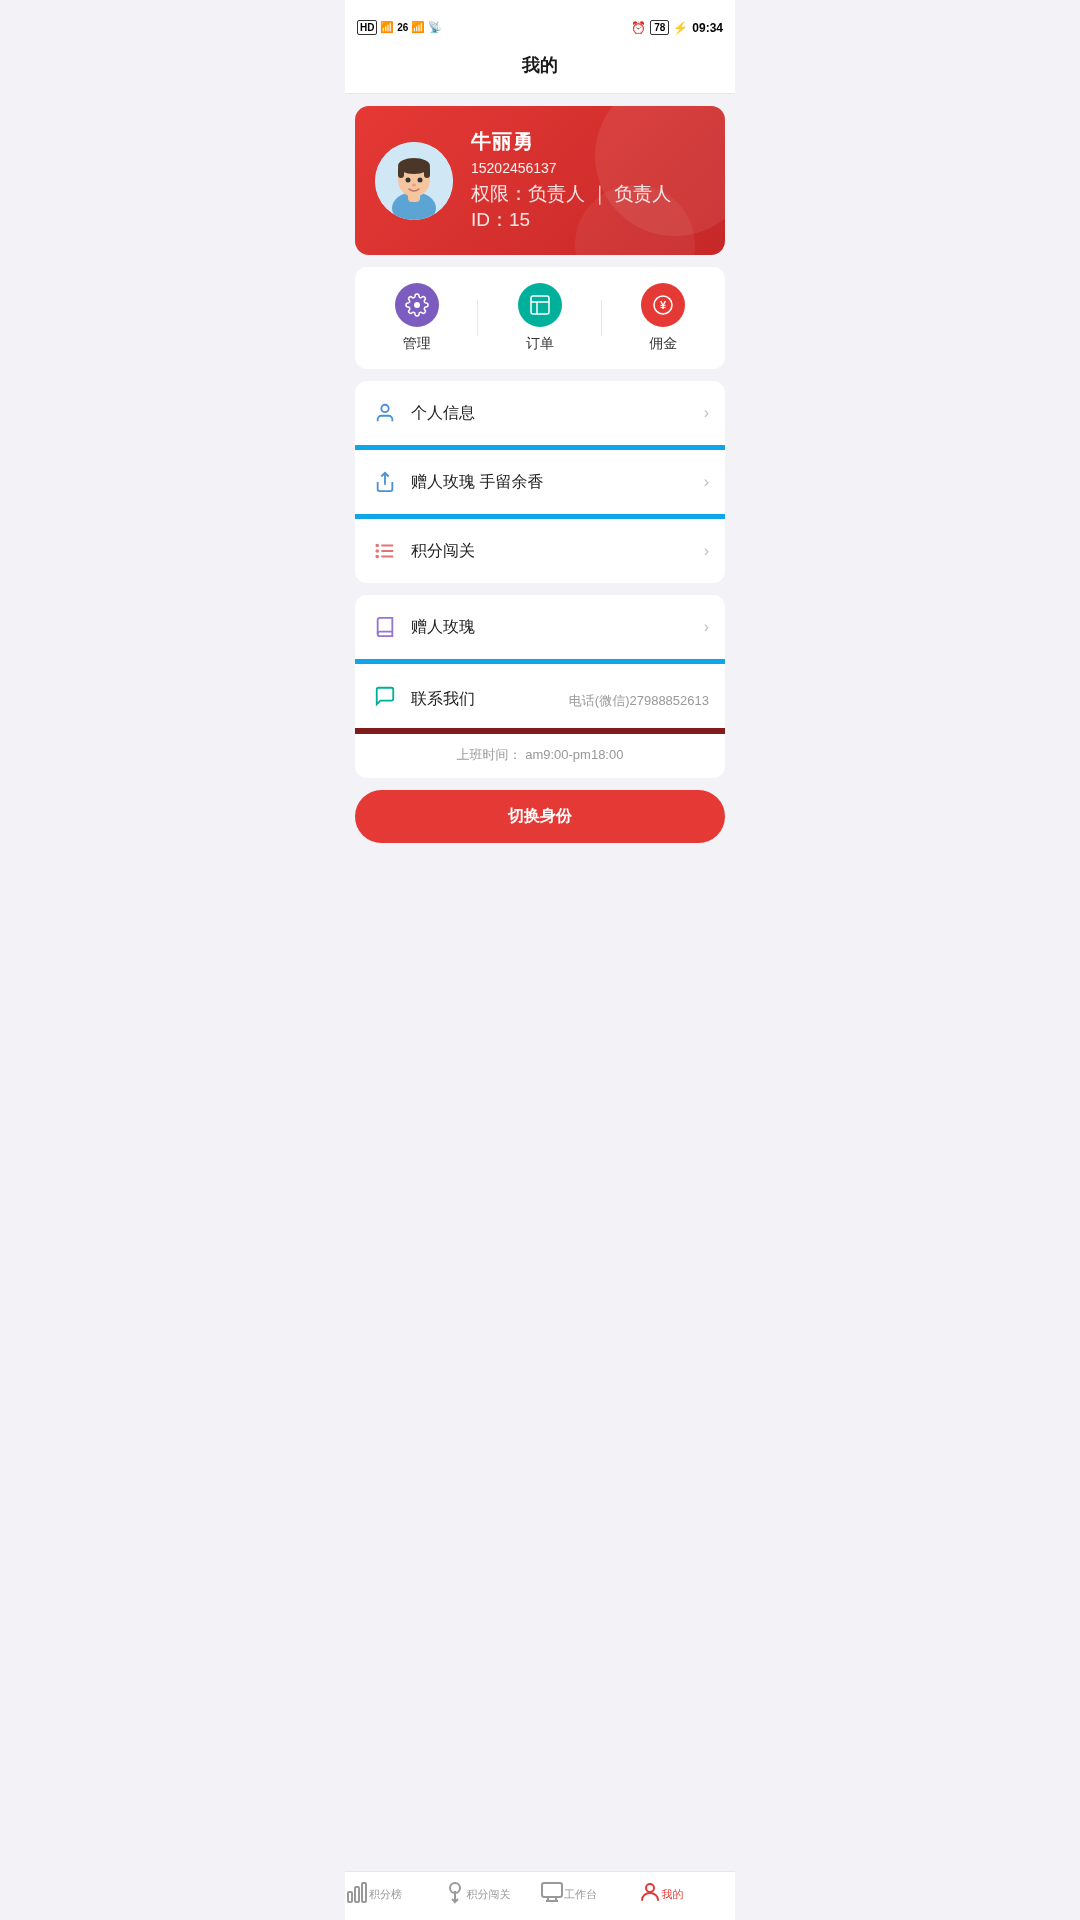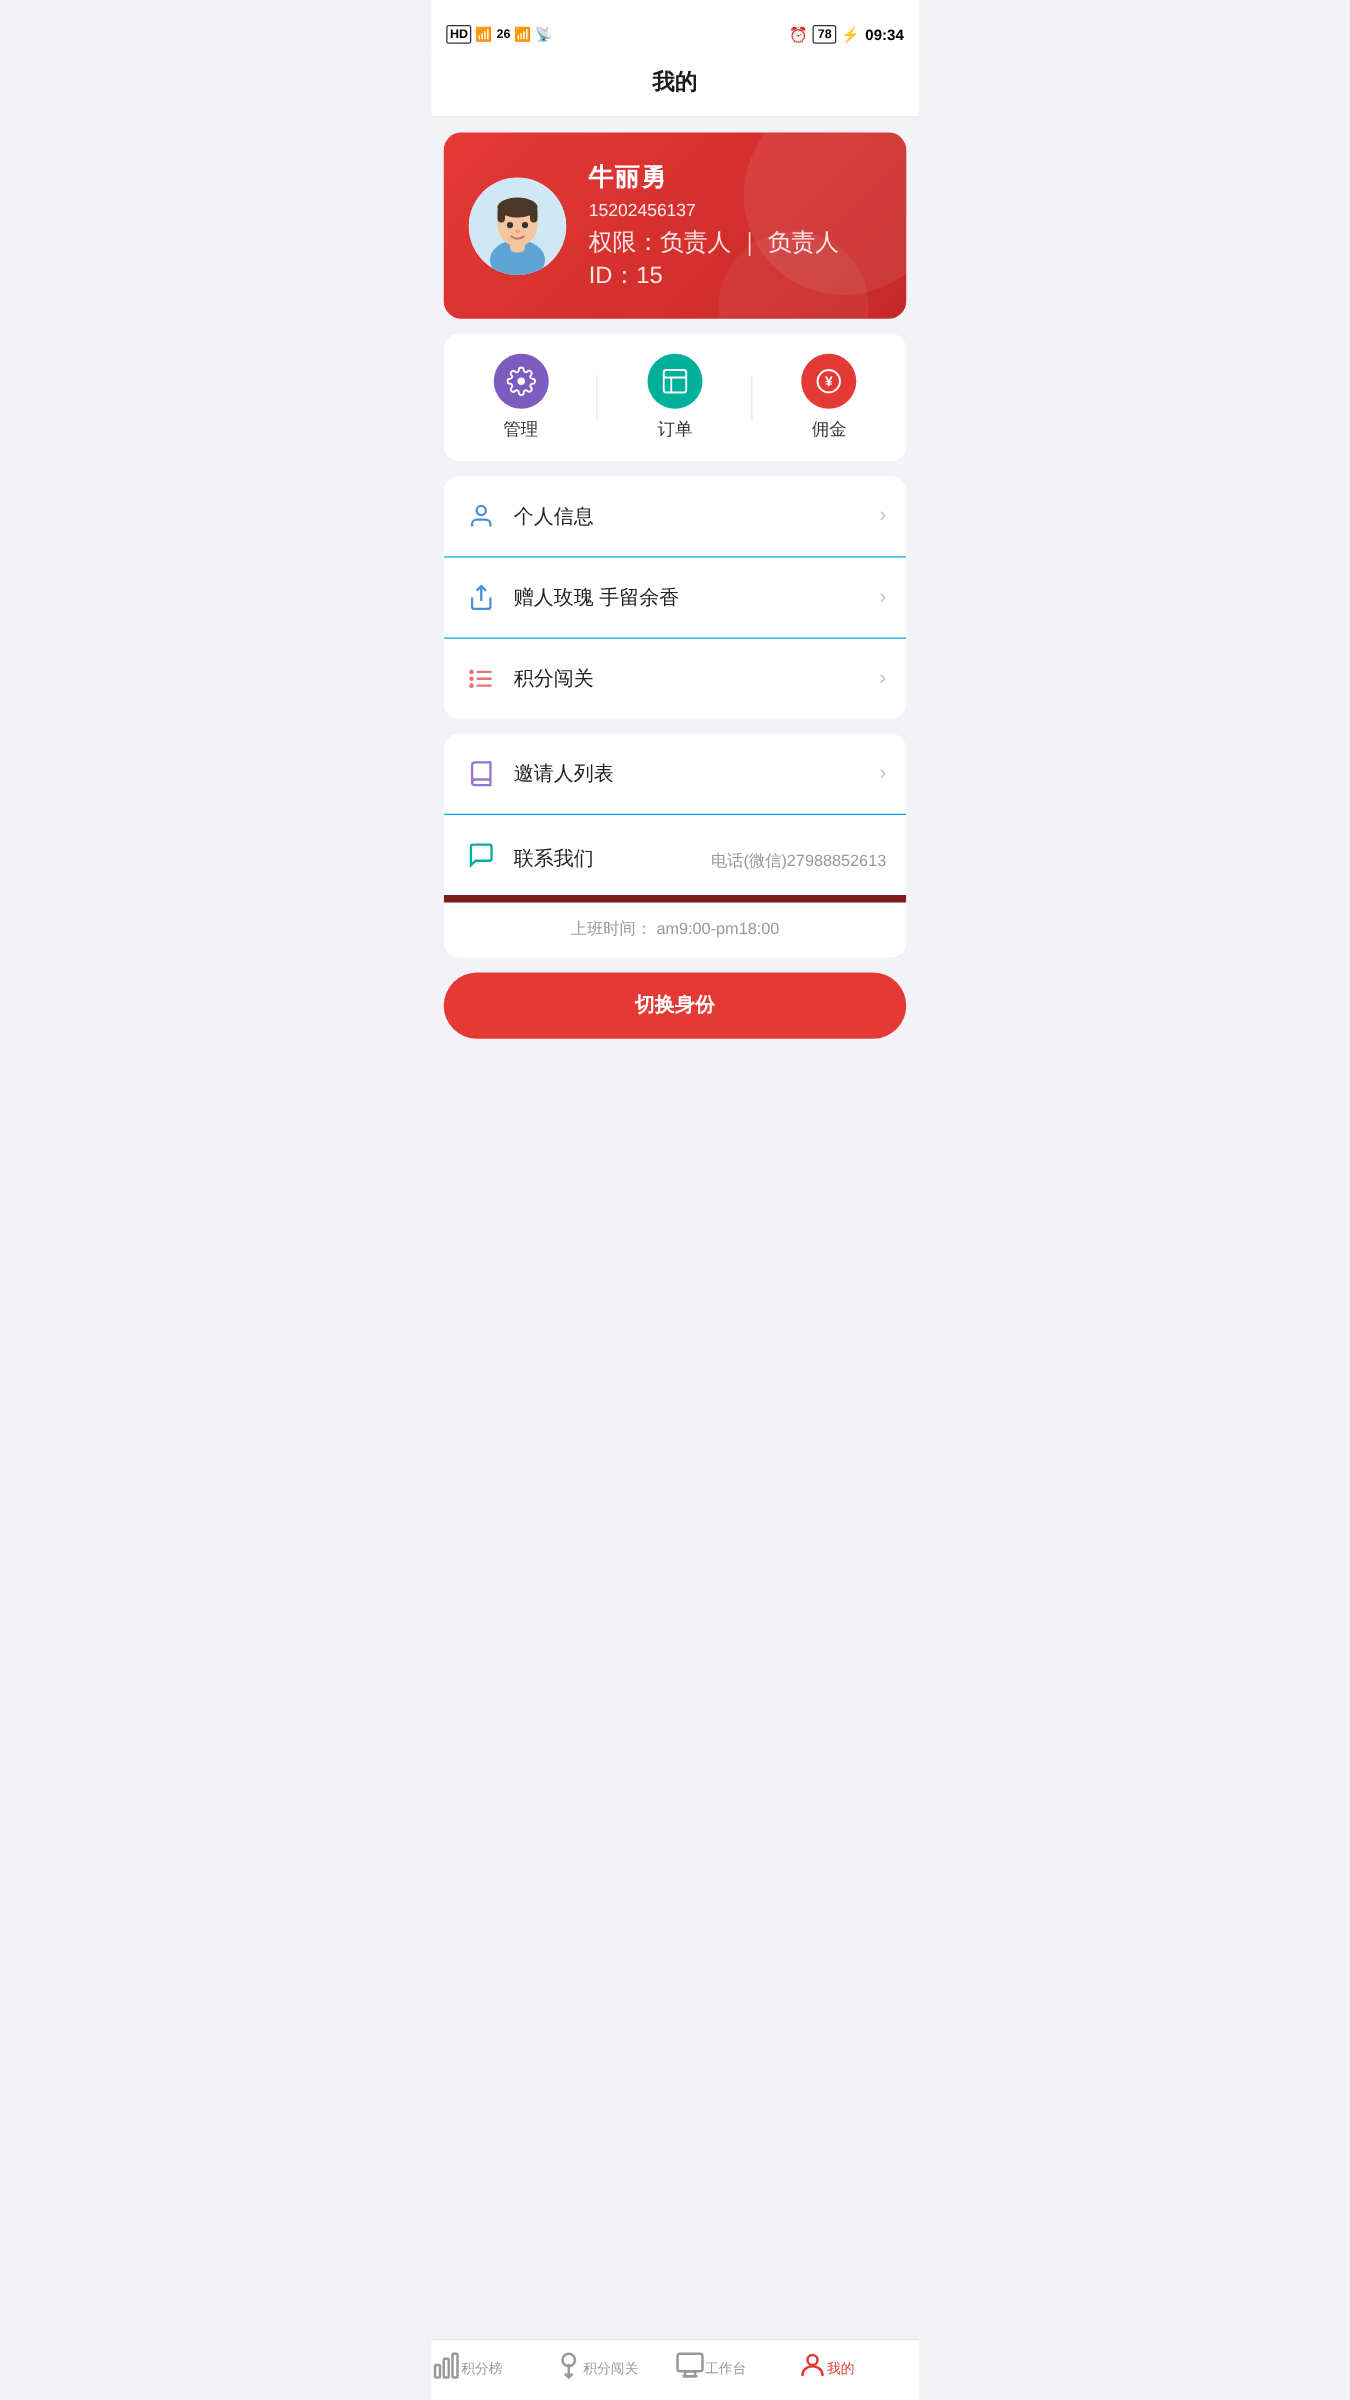--- a/index.html
+++ b/index.html
@@ -176,21 +176,21 @@
       overflow: hidden;
     }
     .menu-item {
       display: flex;
       align-items: center;
       padding: 18px 16px;
       cursor: pointer;
       position: relative;
     }
     .menu-item:not(:last-child) {
-      border-bottom: 1px solid #0ea5e9;
+      border-bottom: 5px solid #0ea5e9;
     }
     .menu-icon {
       width: 28px;
       height: 28px;
       display: flex;
       align-items: center;
       justify-content: center;
       margin-right: 12px;
       font-size: 18px;
       flex-shrink: 0;
@@ -423,21 +423,21 @@
 </div>
 
 <div class="contact-section">
   <div class="menu-item">
     <div class="menu-icon">
       <svg width="22" height="22" viewBox="0 0 24 24" fill="none" stroke="#9575cd" stroke-width="2">
         <path d="M4 19.5A2.5 2.5 0 0 1 6.5 17H20"></path>
         <path d="M6.5 2H20v20H6.5A2.5 2.5 0 0 1 4 19.5v-15A2.5 2.5 0 0 1 6.5 2z"></path>
       </svg>
     </div>
-    <span class="menu-text">邀请人列表</span>
+    <span class="menu-text">赠人玫瑰</span>
     <div class="menu-right">
       <span class="chevron">›</span>
     </div>
   </div>
   <div class="contact-item">
     <div class="menu-icon">
       <svg width="22" height="22" viewBox="0 0 24 24" fill="none" stroke="#00b09b" stroke-width="2">
         <path d="M21 15a2 2 0 0 1-2 2H7l-4 4V5a2 2 0 0 1 2-2h14a2 2 0 0 1 2 2z"></path>
       </svg>
     </div>

